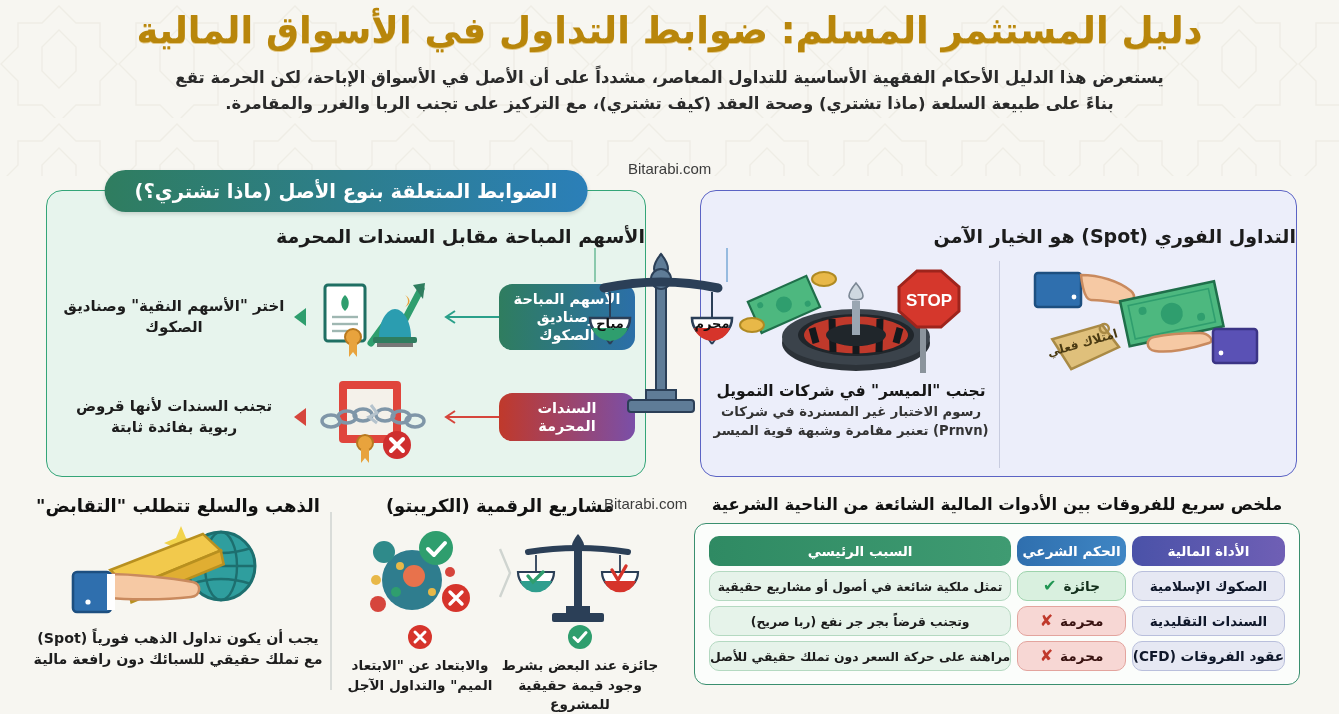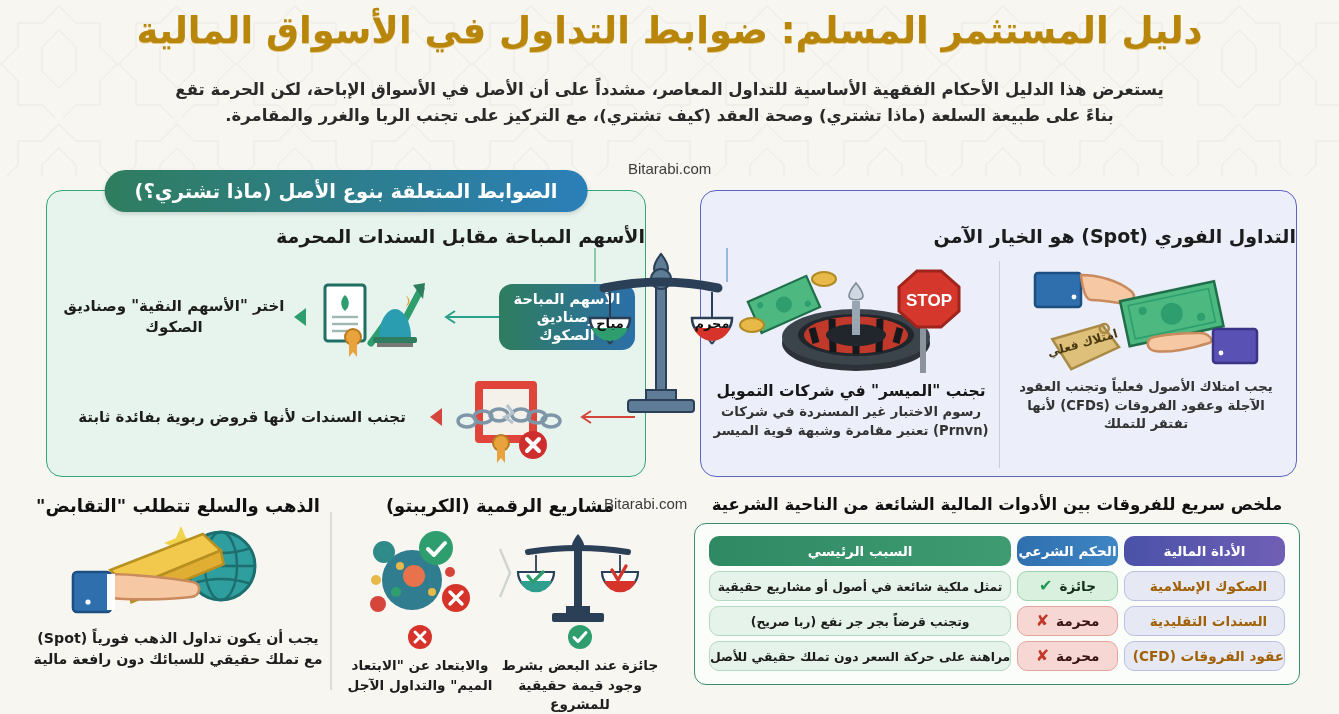--- a/index.html
+++ b/index.html
@@ -23,21 +23,21 @@
   .stage { position: absolute; inset: 0; z-index: 2; }
 
   
   #header { position: absolute; top: 8px; left: 0; right: 0; text-align: center; }
   #main-title {
     font-size: 37px; font-weight: bold; color: #b8860b;
     letter-spacing: 0px; line-height: 1.25;
     text-shadow: 0 1px 0 #e3c98a;
   }
   #subtitle {
-    margin: 23px auto 0; width: 1010px;
+    margin: 11px auto 0; width: 1010px;
     font-size: 16.5px; font-weight: bold; color: #2a2a2a;
     line-height: 1.55;
   }
 
   
   .watermark {
     position: absolute; z-index: 6;
     font-family: "Liberation Sans", sans-serif;
     font-size: 15px; color: #3b3b3b; direction: ltr;
   }
@@ -147,21 +147,21 @@
   th, td { padding: 0; }
   th div, td div {
     border-radius: 10px; height: 30px;
     display: flex; align-items: center; justify-content: center;
     font-size: 13.6px; font-weight: bold; white-space: nowrap;
   }
   th.h-tool div { background: linear-gradient(90deg,#4a52a8 0%, #6f5fb5 100%); color: #fff; }
   th.h-rule div { background: linear-gradient(90deg,#2f6fae 0%, #3f86c4 100%); color: #fff; }
   th.h-reason div { background: linear-gradient(90deg,#2f8a63 0%, #3f9b72 100%); color: #fff; }
 
-  td.c-tool div { background: #e6e8f3; border: 1.1px solid #b9bfdc; color: #a16207; padding-left: 8px; }
+  td.c-tool div { background: #e6e8f3; border: 1.1px solid #b9bfdc; color: #0f172a; }
   td.c-rule div { gap: 7px; }
   td.c-rule.ok div { background: #d9f0df; border: 1.1px solid #9dd3ac; color: #14301c; }
   td.c-rule.no div { background: #f7d7d4; border: 1.1px solid #e3a49e; color: #3a1412; }
   td.c-reason div { background: #e6f3ea; border: 1.1px solid #b4d9c1; color: #1b1b1b; font-size: 12.4px; }
 
   .mark { font-size: 16px; line-height: 1; }
   .mark-ok { color: #219653; }
   .mark-no { color: #c0392b; }
 
   .col-tool { width: 152px; }
@@ -230,20 +230,21 @@
         </svg>
       </div>
 
       <div class="tri tri-green">
           <i></i>
         </div>
       <div class="advice">اختر "الأسهم النقية" وصناديق الصكوك</div>
     </div>
 
     <div class="row" id="row-haram">
+      <div class="tag-pill tag-haram">السندات المحرمة</div>
 
       <div class="arrow-l">
         <svg viewBox="0 0 62 16">
             <g stroke="#d6453c" stroke-width="2" fill="none">
           <line x1="62" y1="8" x2="10" y2="8"></line>
               <polyline points="18,2 9,8 18,14"></polyline>
             </g>
           </svg>
       </div>
 
@@ -319,21 +320,20 @@
           <g transform="rotate(-16 60 92)">
             <path d="M26 70 L78 70 L88 96 L36 104 Z" fill="#dfc07b" stroke="#a98a45" stroke-width="2.5"></path>
             <circle cx="79" cy="74" r="4.5" fill="none" stroke="#a98a45" stroke-width="2.5"></circle>
             <text x="54" y="86" text-anchor="middle" font-size="12" font-weight="bold" fill="#4a3a12">امتلاك فعلي</text>
           </g>
           <path d="M178 84c-18 6-40 10-54 8-9-1-10-12-1-14 14-3 34-4 46-4 9 0 15 8 9 10z" fill="#f6c9a4" stroke="#c98a5e" stroke-width="2.5"></path>
           <rect x="182" y="70" width="44" height="34" rx="3" fill="#5a51b5" stroke="#3b3485" stroke-width="2.5"></rect>
           <circle cx="190" cy="94" r="2.4" fill="#fff"></circle>
         </svg>
       </div>
-      <div class="half-body">يجب امتلاك الأصول فعلياً وتجنب العقود الآجلة وعقود الفروقات (CFDs) لأنها تفتقر للتملك</div>
     </div>
 
     <div class="half" id="half-gambling">
       <div class="half-img">
         <svg viewBox="0 0 230 118" width="230" height="118">
           <g transform="rotate(-24 50 50)">
             <rect x="18" y="28" width="64" height="34" fill="#4db87f" stroke="#1f6f4a" stroke-width="2.2"></rect>
             <circle cx="50" cy="45" r="8" fill="#2f9e6e"></circle>
             <circle cx="28" cy="36" r="3" fill="#2f9e6e"></circle>
               <circle cx="72" cy="54" r="3" fill="#2f9e6e"></circle>

